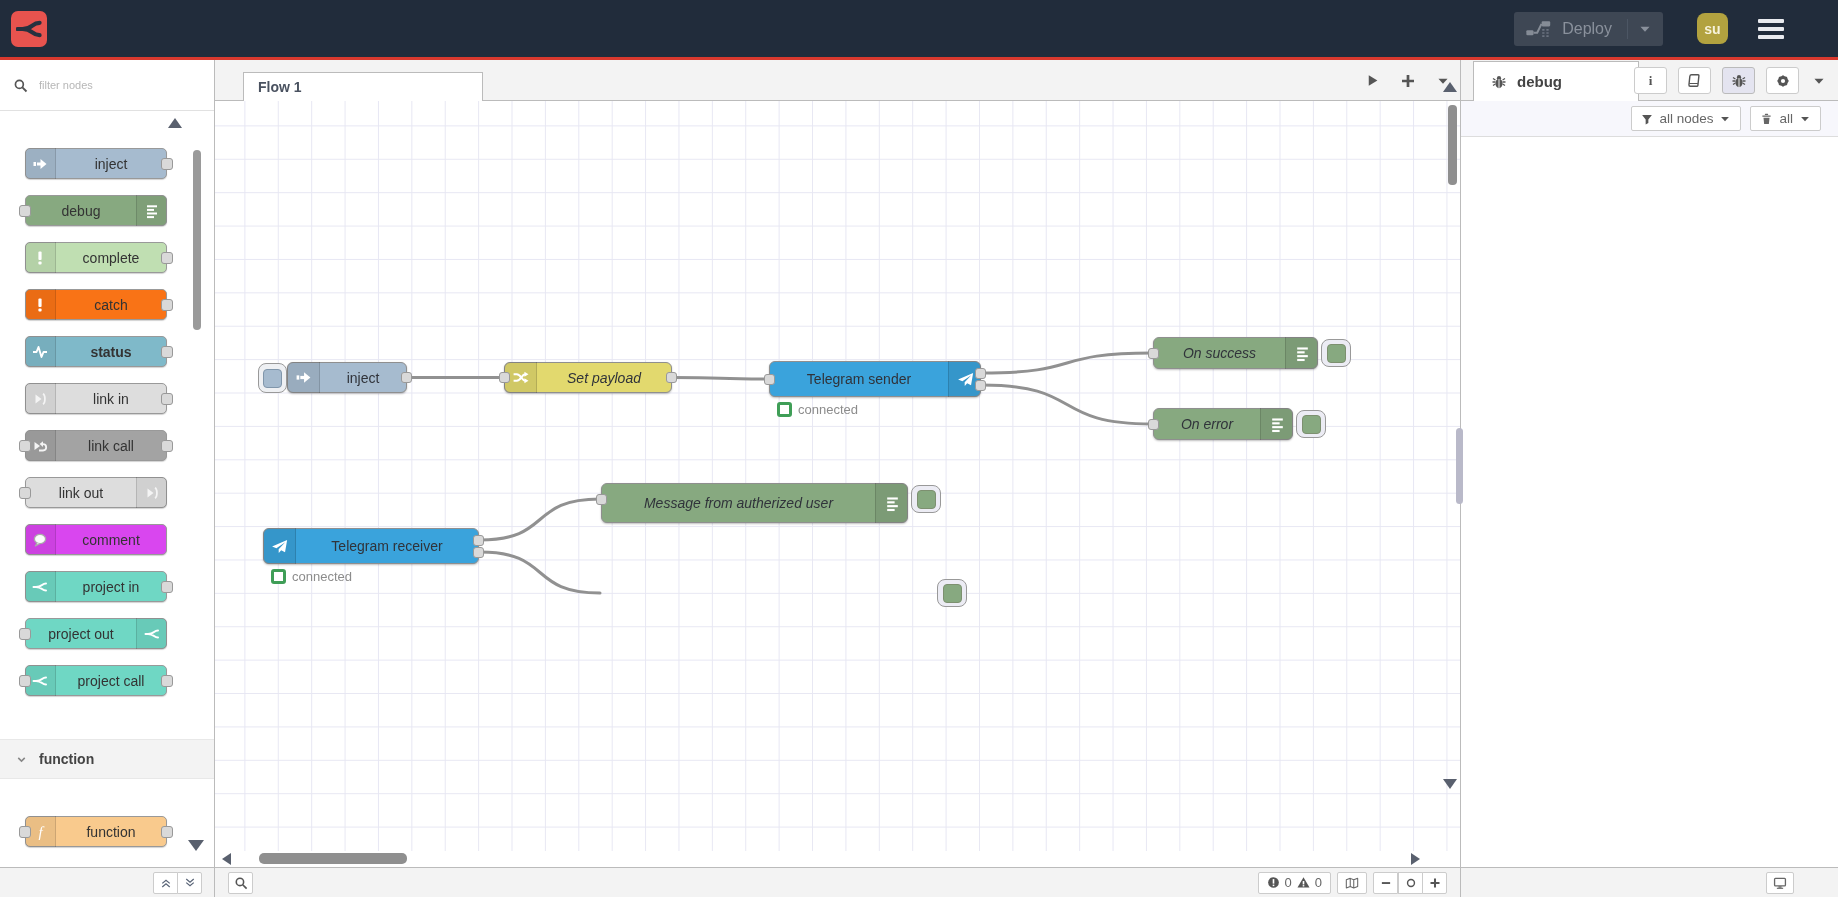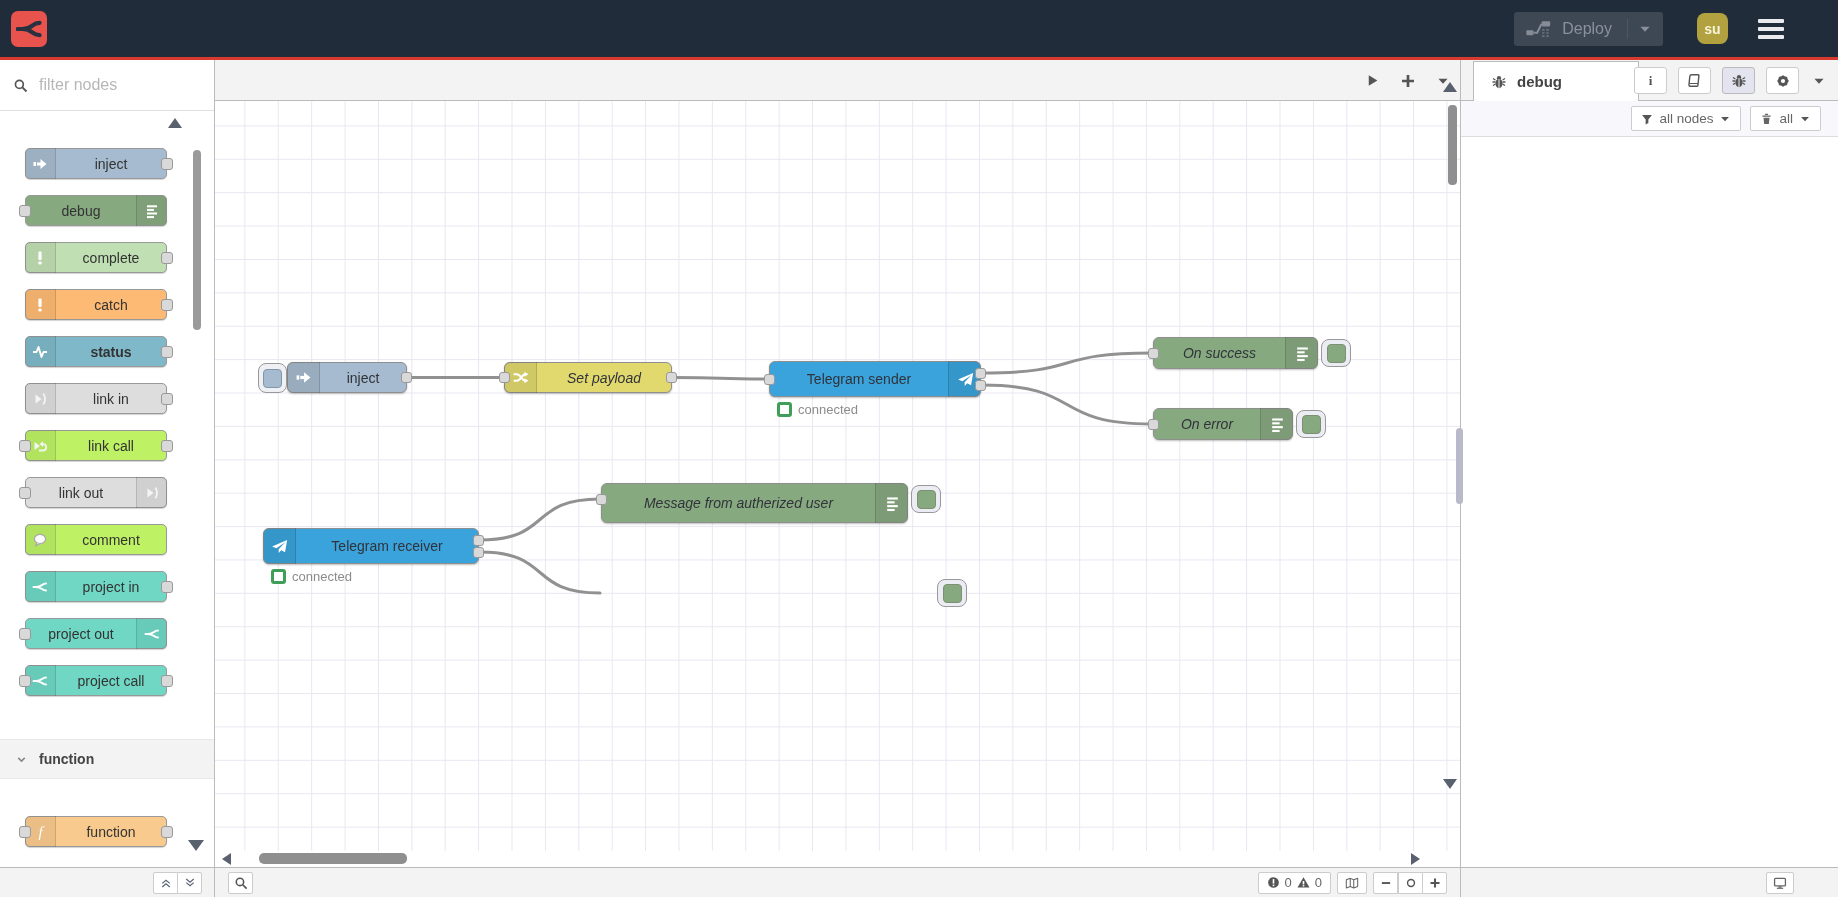--- a/index.html
+++ b/index.html
@@ -21,21 +21,21 @@
   .deploy .ddiv{width:1px;height:20px;background:#4c5664;margin-left:5px;}
   .avatar{width:31px;height:31px;border-radius:8px;background:#b2a23f;color:#f6f2da;font-weight:bold;
     font-size:14px;display:flex;align-items:center;justify-content:center;margin-left:34px;}
   .menu{margin-left:30px;display:flex;flex-direction:column;gap:4px;cursor:pointer;}
   .menu i{display:block;width:26px;height:4px;background:#e9ebef;border-radius:1px;}
 
   
   #palette{position:absolute;left:0;top:60px;width:215px;bottom:30px;background:#fff;
     border-right:1px solid #bbb;box-sizing:border-box;overflow:hidden;}
   .pfilter{height:50px;border-bottom:1px solid #e1e1e1;display:flex;align-items:center;padding:0 13px;gap:9px;background:#fff;}
-  .pfilter input{border:none;outline:none;font-size:16px;color:#6d28d9;width:140px;background:transparent;font-family:inherit;}
+  .pfilter input{border:none;outline:none;font-size:11px;color:#6d28d9;width:140px;background:transparent;font-family:inherit;}
   .pfilter input::placeholder{color:#b7b7b7;}
   .pcat-h{height:38px;background:#f3f3f3;border-top:1px solid #e8e8e8;border-bottom:1px solid #e8e8e8;
     display:flex;align-items:center;gap:11px;padding-left:15px;font-size:14px;font-weight:bold;color:#444;cursor:pointer;}
   .pcat-body{padding:37px 0 12px 0;}
   .pcat + .pcat{margin-top:15px;}
   .pnode{position:relative;width:142px;height:31px;margin:0 0 16px 25px;border:1px solid #999;
     border-radius:5px;box-sizing:border-box;box-shadow:0 1px 1px rgba(0,0,0,0.18);cursor:grab;}
   .plabel{position:absolute;top:0;bottom:0;display:flex;align-items:center;justify-content:center;font-size:14px;color:#333;}
   .isec{position:absolute;top:-1px;bottom:-1px;width:30px;background:rgba(0,0,0,0.06);
     display:flex;align-items:center;justify-content:center;}
@@ -207,21 +207,21 @@
                     <g fill="#fff">
                       <rect x="6.4" y="1.6" width="3.2" height="8.4" rx="1"></rect>
                       <rect x="6.4" y="11.6" width="3.2" height="3" rx="1"></rect>
                     </g>
                   </svg>
                 </span>
               </span>
               <span class="plabel" style="left:30px;right:0;">complete</span>
               <span class="pport out"></span>
             </div>
-            <div class="pnode" style="background: #fdba74; padding-left: 12px;">
+            <div class="pnode" style="background: #f97316; padding-left: 12px;">
               <span class="isec left">
                 <span class="ico" style="width:16px;height:16px">
                   <svg viewBox="0 0 16 16">
                     <g fill="#fff">
                       <rect x="6.4" y="1.6" width="3.2" height="8.4" rx="1"></rect>
                       <rect x="6.4" y="11.6" width="3.2" height="3" rx="1"></rect>
                     </g>
                   </svg>
                 </span>
               </span>
@@ -244,21 +244,21 @@
                 <span class="ico" style="width:16px;height:16px">
                   <svg viewBox="0 0 16 16">
                     <path fill="#f4f4f4" d="M3.5 3.5v9l6-4.5z"></path>
                     <path d="M11 2.8c2.6 1.4 2.6 9 0 10.4" stroke="#f4f4f4" fill="none" stroke-width="1.7"></path>
                   </svg>
                 </span>
               </span>
               <span class="plabel" style="left:30px;right:0;">link in</span>
               <span class="pport out"></span>
             </div>
-            <div class="pnode" style="background: #bef264;">
+            <div class="pnode" style="background: #a3a3a3;">
               <span class="isec left">
                 <span class="ico" style="width:16px;height:16px">
                   <svg viewBox="0 0 16 16">
                     <path fill="#f4f4f4" d="M2.5 4v8l5.5-4z"></path>
                     <path d="M7 12.5h4a3.2 3.2 0 0 0 0-6.4h-1" stroke="#f4f4f4" fill="none" stroke-width="1.8"></path>
                     <path fill="#f4f4f4" d="M11 3.2 7.6 6.1l3.4 2.9z"></path>
                   </svg>
                 </span>
               </span>
               <span class="plabel" style="left:30px;right:0;">link call</span>
@@ -270,21 +270,21 @@
                 <span class="ico" style="width:16px;height:16px">
                   <svg viewBox="0 0 16 16">
                     <path fill="#f4f4f4" d="M3.5 3.5v9l6-4.5z"></path>
                     <path d="M11 2.8c2.6 1.4 2.6 9 0 10.4" stroke="#f4f4f4" fill="none" stroke-width="1.7"></path>
                   </svg>
                 </span>
               </span>
               <span class="plabel" style="left:0;right:30px;">link out</span>
               <span class="pport in"></span>
             </div>
-            <div class="pnode" style="background: #bef264;">
+            <div class="pnode" style="background: #d946ef;">
               <span class="isec left">
                 <span class="ico" style="width:16px;height:16px">
                   <svg viewBox="0 0 16 16">
                     <ellipse cx="8" cy="7" rx="5.6" ry="4.6" fill="#fcfcfc" stroke="#aaa" stroke-width="1.3"></ellipse>
                     <path d="M5 11 3.4 14l4.2-2.3" fill="#fcfcfc" stroke="#aaa" stroke-width="1.3" stroke-linejoin="round"></path>
                   </svg>
                 </span>
               </span>
               <span class="plabel" style="left:30px;right:0;">comment</span>
             </div>
@@ -349,20 +349,23 @@
           </div>
         </div>
       </div>
     <div class="ptri-up"></div>
     <div class="pthumb"></div>
     <div class="ptri-down"></div>
   </aside>
 
   <div id="workspace">
     <div class="wtabs">
+      <div class="wtab">
+        <span>Flow 1</span>
+      </div>
       <span class="wtab-act" style="left:1150px">
         <span class="ico i15">
             <svg viewBox="0 0 16 16">
               <path fill="#555" d="M4 2.4v11.2l9.2-5.6z"></path>
             </svg>
           </span>
         </span>
       <span class="wtab-act" style="left:1185px">
         <span class="ico i16">
             <svg viewBox="0 0 16 16">

